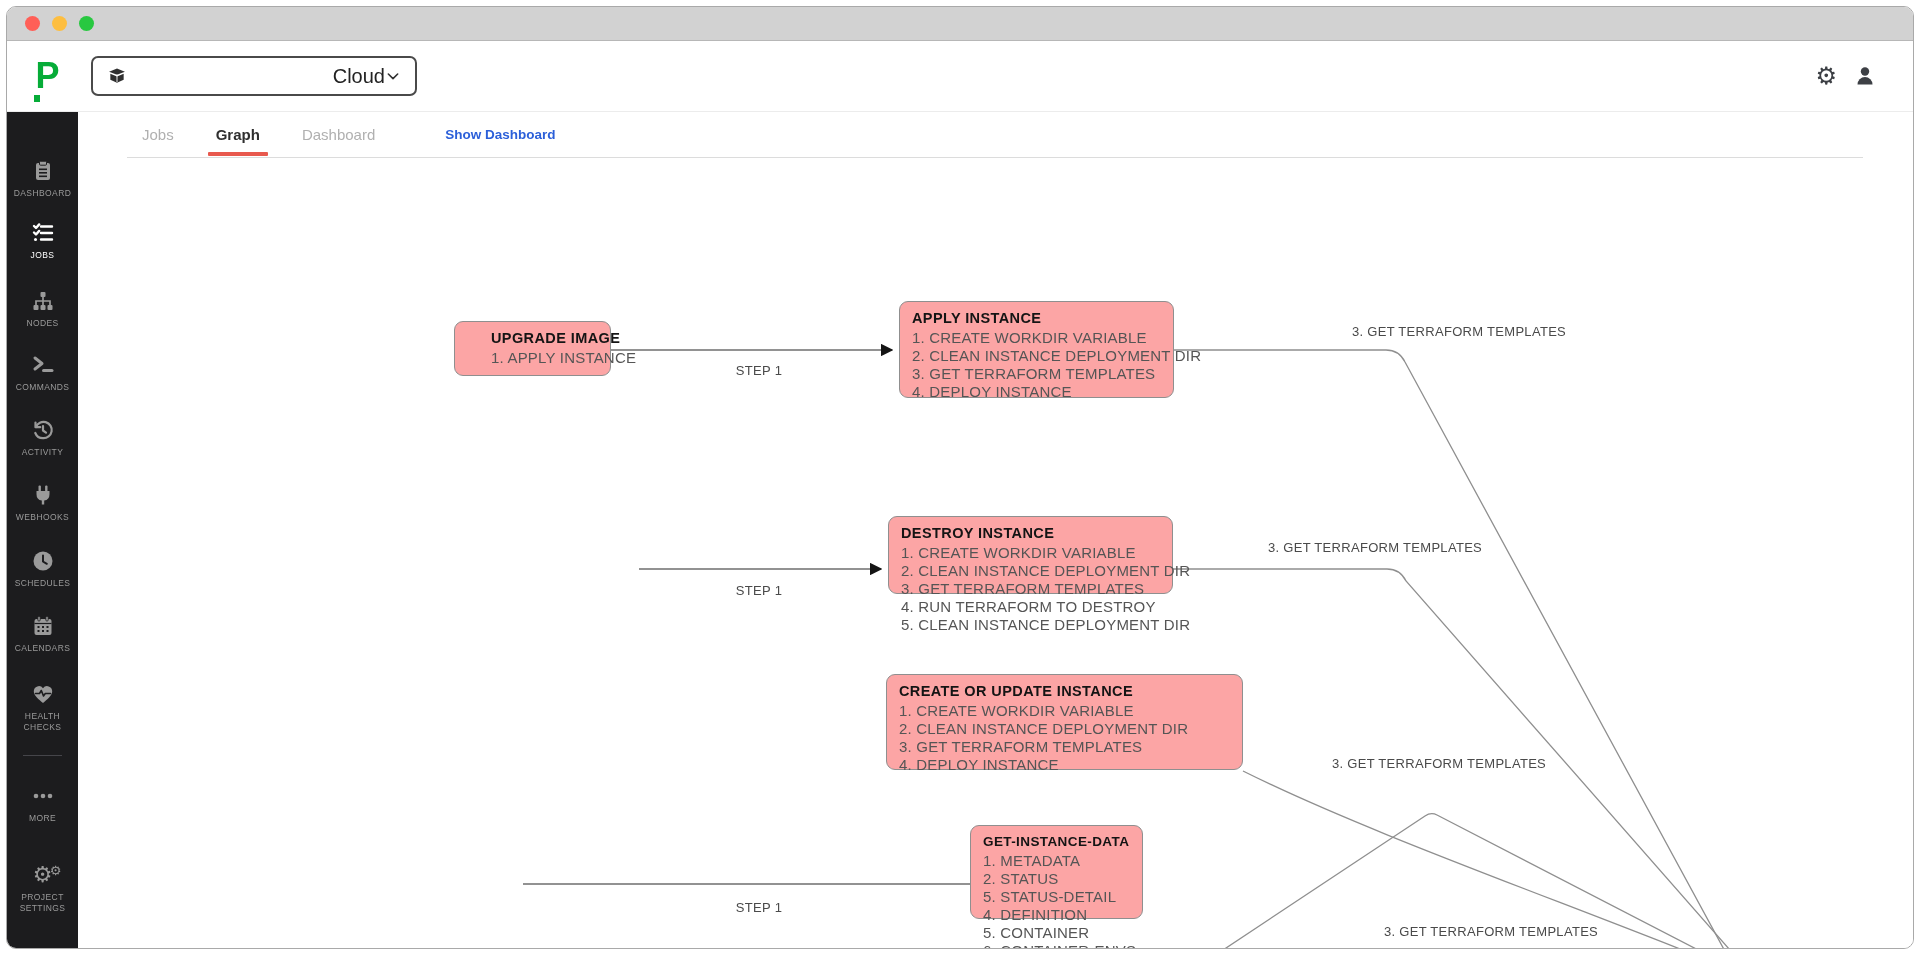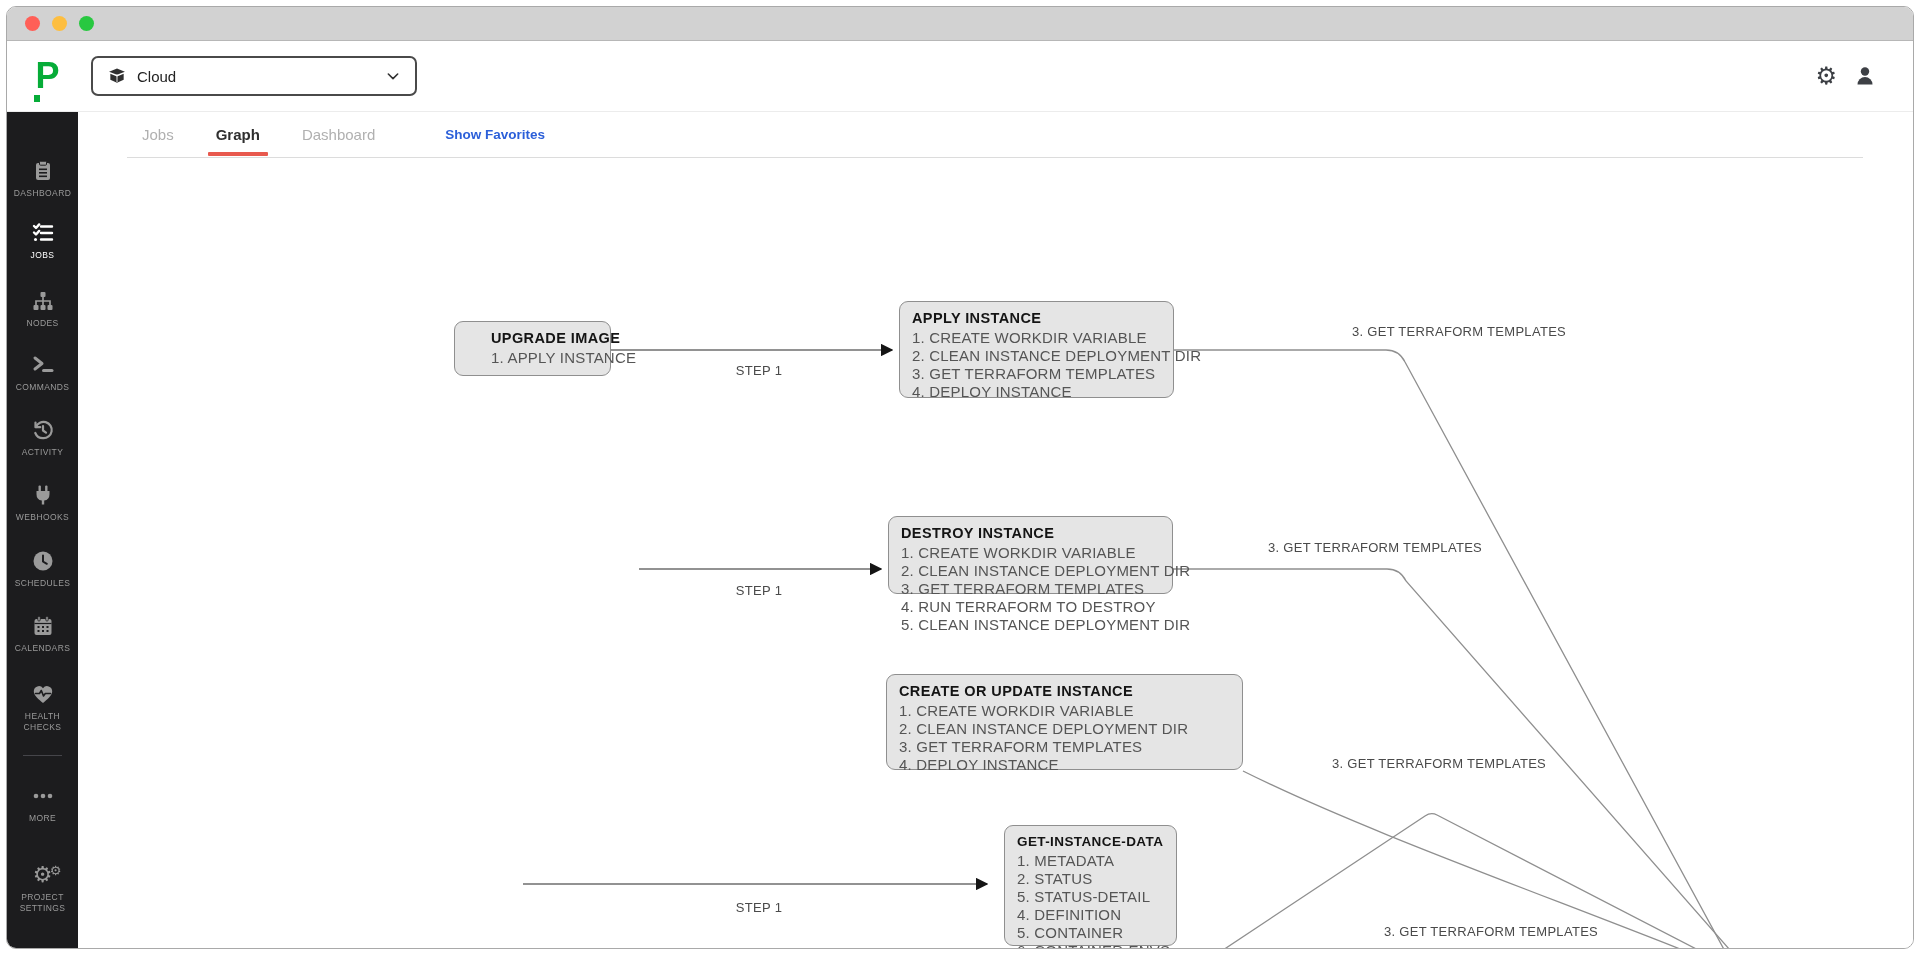--- a/index.html
+++ b/index.html
@@ -16,21 +16,21 @@
   
   .appheader { height:71px; background:#fff; border-bottom:1px solid #ececec;
                display:flex; align-items:center; position:relative; }
   .logo { position:relative; width:40px; margin-left:20px; text-align:center; }
   .logo-p { font-size:36px; font-weight:800; color:#06ac38; line-height:1; letter-spacing:-1px; }
   .logo-dot { position:absolute; left:7px; bottom:-8px; width:6px; height:7px; background:#06ac38; }
 
   .proj-select { margin-left:24px; width:326px; height:40px; border:2px solid #4a4a4a; border-radius:7px;
                  display:flex; align-items:center; padding:0 14px; cursor:pointer; background:#fff; }
   .proj-select .pkg { width:20px; height:20px; margin-right:10px; color:#2f2f2f; }
-  .proj-select .val { font-size:15px; color:#222; flex:1; }
+  .proj-select .val { font-size:20px; color:#222; flex:1;text-align:right; }
   .proj-select .chev { width:16px; height:16px; color:#333; }
 
   .header-actions { position:absolute; right:36px; top:0; height:100%; display:flex; align-items:center; gap:16px; }
   .hicon { width:24px; height:24px; color:#3d4045; cursor:pointer; }
   .gear-glyph { font-size:24px; line-height:24px; color:#3d4045; font-family:"DejaVu Sans", sans-serif; }
 
   
   .main { display:flex; height:837px; }
 
   .sidebar { position:relative; width:71px; background:#1c1c1e; flex:none; }
@@ -51,21 +51,21 @@
   .tab--active { color:#2f2f2f; font-weight:600;text-align:right; }
   .tab--active::after { content:''; position:absolute; left:-6px; right:-6px; bottom:-1px; height:4px;
                         background:#e8594e; border-radius:1px; }
   .fav-link { font-size:13.5px; color:#2b5fd9; cursor:pointer; margin-left:30px; font-weight:600; }
   .tabs-divider { position:absolute; top:45px; left:49px; width:1736px; height:1px; background:#dcdcdc; }
 
   
   .canvas { position:absolute; top:46px; left:0; width:1837px; height:791px; overflow:hidden; }
   .edges { position:absolute; left:0; top:0; }
 
-  .gnode { position:absolute; background:#e5e5e5; border:1.5px solid #8f8f8f; border-radius:9px;
+  .gnode { position:absolute; background:#fca5a5; border:1.5px solid #8f8f8f; border-radius:9px;
            padding:8px 12px 9px 12px; cursor:pointer; }
   .gnode .ntitle { font-size:14.5px; font-weight:700; color:#141414; letter-spacing:.4px; white-space:nowrap; margin-bottom:3px; }
   .gnode .nitem { font-size:15px; color:#555; letter-spacing:.2px; line-height:1.2; white-space:nowrap; }
   .gnode.centered { text-align:left;padding-left:36px; }
 
   .edge-label { position:absolute; transform:translate(-50%,-50%); font-size:13px; color:#4a4a4a;
                 letter-spacing:.3px; white-space:nowrap; }
 </style>
 </head>
 <body>
@@ -247,21 +247,21 @@
         </div>
         <div class="slabel">PROJECT SETTINGS</div>
       </div>
     </div>
 
     <div class="content">
       <div class="tabsrow">
         <span class="tab">Jobs</span>
         <span class="tab tab--active">Graph</span>
         <span class="tab">Dashboard</span>
-        <span class="fav-link">Show Favorites</span>
+        <span class="fav-link">Show Dashboard</span>
       </div>
       <div class="tabs-divider"></div>
 
       <div class="canvas">
 
         <svg class="edges" width="1837" height="791" viewBox="0 0 1837 791">
           <defs>
             <marker id="arr" markerWidth="9" markerHeight="9" refX="8" refY="4.5" orient="auto">
               <path d="M0,0 L9,4.5 L0,9 z" fill="#151515"></path>
             </marker>
@@ -316,21 +316,21 @@
 
         <div class="gnode" style="left:808px; top:516px; width:357px; height:96px">
           <div class="ntitle">CREATE OR UPDATE INSTANCE</div>
           <div class="nitem">1. CREATE WORKDIR VARIABLE</div>
           <div class="nitem">2. CLEAN INSTANCE DEPLOYMENT DIR</div>
           <div class="nitem">3. GET TERRAFORM TEMPLATES</div>
           <div class="nitem">4. DEPLOY INSTANCE</div>
         </div>
 
 
-        <div class="gnode" style="left:926px; top:667px; width:173px; height:121px">
+        <div class="gnode" style="left:892px; top:667px; width:173px; height:94px">
           <div class="ntitle" style="font-size:13.5px">GET-INSTANCE-DATA</div>
           <div class="nitem">1. METADATA</div>
           <div class="nitem">2. STATUS</div>
           <div class="nitem">5. STATUS-DETAIL</div>
           <div class="nitem">4. DEFINITION</div>
           <div class="nitem">5. CONTAINER</div>
           <div class="nitem">6. CONTAINER-ENVS</div>
         </div>
 
       </div>

